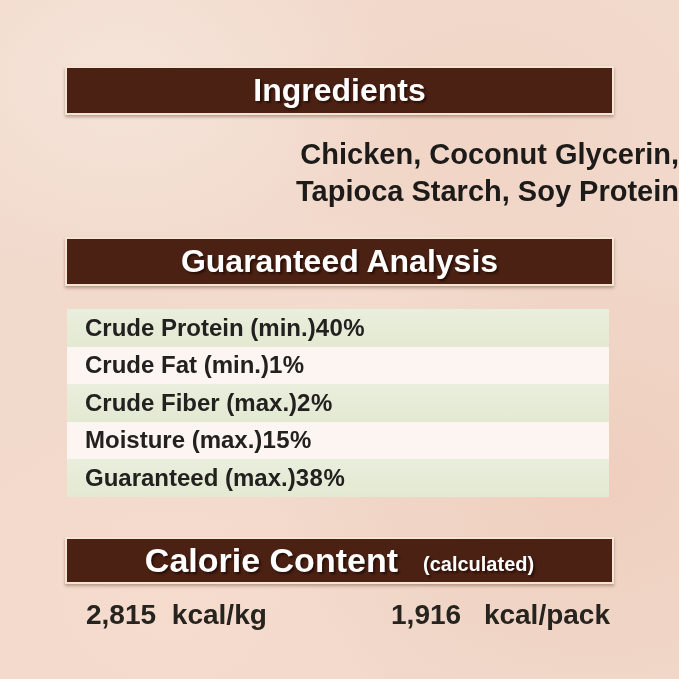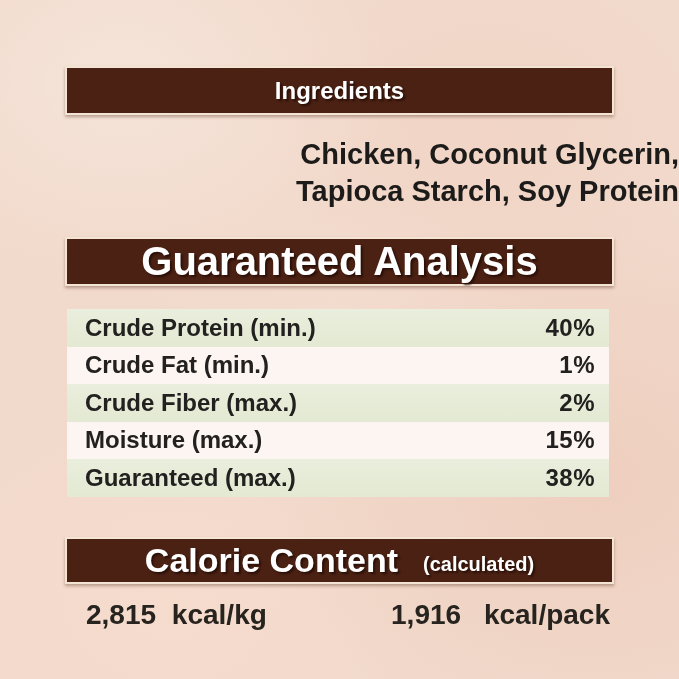--- a/index.html
+++ b/index.html
@@ -28,22 +28,22 @@
     background: #4a2113;
     border: 2px solid #f3e4d4;
     box-shadow: 0 2px 3px rgba(96,54,38,0.40);
     display: flex;
     align-items: center;
     justify-content: center;
     color: #ffffff;
     text-shadow: 2px 2px 2px rgba(38,13,6,0.85);
     white-space: nowrap;
   }
-  .bar-ingredients { top: 66px;  height: 49px; font-size: 24px; text-align: right; }
-  .bar-ga         { top: 237px; height: 49px; font-size: 40px; }
+  .bar-ingredients { top: 66px;  height: 49px; font-size: 32px; text-align: right; }
+  .bar-ga         { top: 237px; height: 49px; font-size: 32px; }
   .bar-calorie    { top: 537px; height: 47px; font-size: 34px; gap: 12px; }
   .calorie-note   { font-size: 20px; margin-left: 13px; margin-top: 8px; }
 
   
   .ingredients-text {
     position: absolute;
     top: 136px;
     left: 0;
     width: 100%;
     text-align: right;
@@ -56,21 +56,20 @@
   .ga-table {
     position: absolute;
     top: 309px;
     left: 67px;
     width: 542px;
   }
   .ga-row {
     height: 37.5px;
     display: flex;
     align-items: center;
-    justify-content: space-between;
     padding: 0 14px 0 18px;
     font-size: 24px;
     color: #22211f;
   }
   .ga-row.green { background: linear-gradient(180deg, #eaeedd 0%, #e3e9d2 100%); }
   .ga-row.light { background: #fdf5f1; }
   .ga-row .val { letter-spacing: 0.5px; }
 
   
   .calorie-values {

